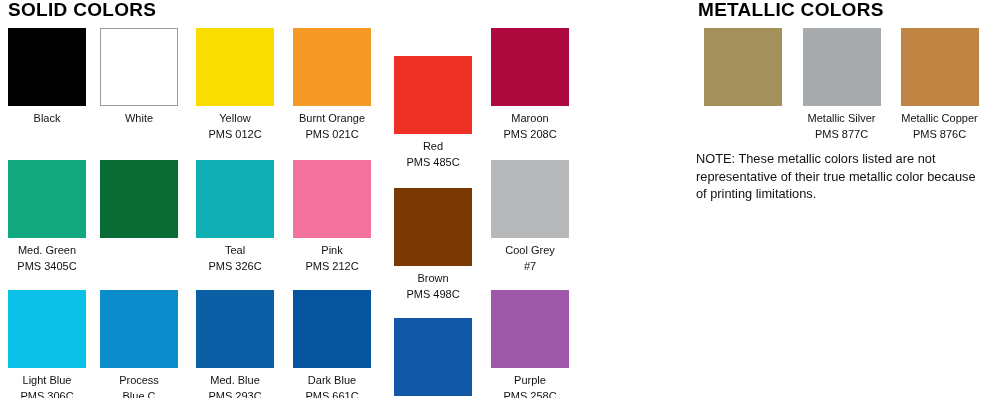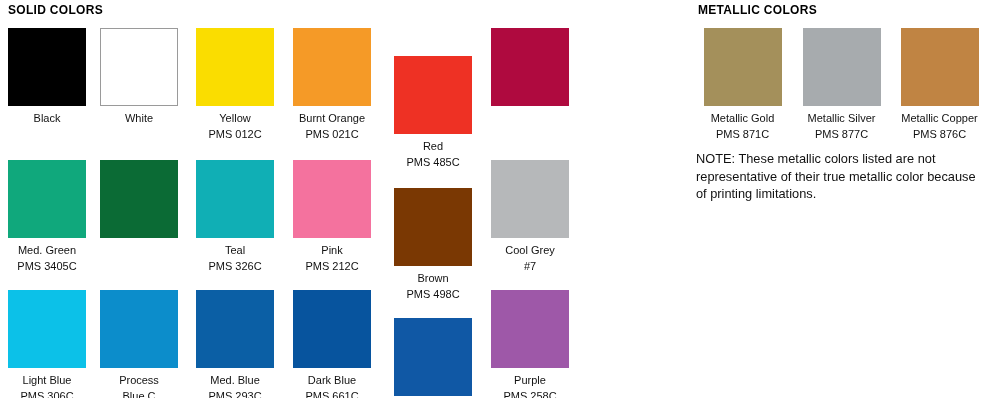--- a/index.html
+++ b/index.html
@@ -16,21 +16,21 @@
     font-family: "Liberation Sans", sans-serif;
     color: #000000;
   }
 
   .panel { position: absolute; }
 
   #solid-colors-panel { left: 0px; top: 0px; width: 600px; height: 398px; }
   #metallic-colors-panel { left: 680px; top: 0px; width: 303px; height: 398px; }
 
   .section-title {
-    font-size: 12px;
+    font-size: 19px;
     font-weight: bold;
     letter-spacing: 0.3px;
     line-height: 14px;
     white-space: nowrap;
   }
   #solid-colors-title { position: absolute; left: 8px; top: 3px; }
   #metallic-colors-title { position: absolute; left: 18px; top: 3px; }
 
   
   .swatch-grid { position: absolute; left: 0; top: 0; }
@@ -121,20 +121,24 @@
     </div>
     <div class="swatch-cell col-4">
       <div class="swatch-chip" style="background-color: rgb(238, 49, 36);"></div>
       <div class="swatch-labels">
         <span class="swatch-name">Red</span>
         <span class="swatch-code">PMS 485C</span>
       </div>
     </div>
     <div class="swatch-cell col-5">
       <div class="swatch-chip" style="background-color: rgb(175, 10, 63);"></div>
+      <div class="swatch-labels">
+        <span class="swatch-name">Maroon</span>
+        <span class="swatch-code">PMS 208C</span>
+      </div>
     </div>
   </div>
 
   <div class="swatch-grid" id="solid-row-2">
     <div class="swatch-cell col-0">
       <div class="swatch-chip" style="background-color: rgb(16, 168, 124);"></div>
       <div class="swatch-labels">
         <span class="swatch-name">Med. Green</span>
         <span class="swatch-code">PMS 3405C</span>
       </div>
@@ -217,24 +221,20 @@
   </div>
 </div>
 
 <div class="panel" id="metallic-colors-panel">
 
   <div class="section-title" id="metallic-colors-title">METALLIC COLORS</div>
 
   <div class="swatch-grid" id="metallic-row">
     <div class="swatch-cell mcol-0">
       <div class="swatch-chip" style="background-color: rgb(164, 144, 91);"></div>
-      <div class="swatch-labels">
-        <span class="swatch-name">Metallic Gold</span>
-        <span class="swatch-code">PMS 871C</span>
-      </div>
     </div>
     <div class="swatch-cell mcol-1">
       <div class="swatch-chip" style="background-color: rgb(167, 171, 174);"></div>
       <div class="swatch-labels">
         <span class="swatch-name">Metallic Silver</span>
         <span class="swatch-code">PMS 877C</span>
       </div>
     </div>
     <div class="swatch-cell mcol-2">
       <div class="swatch-chip" style="background-color: rgb(192, 132, 67);"></div>

